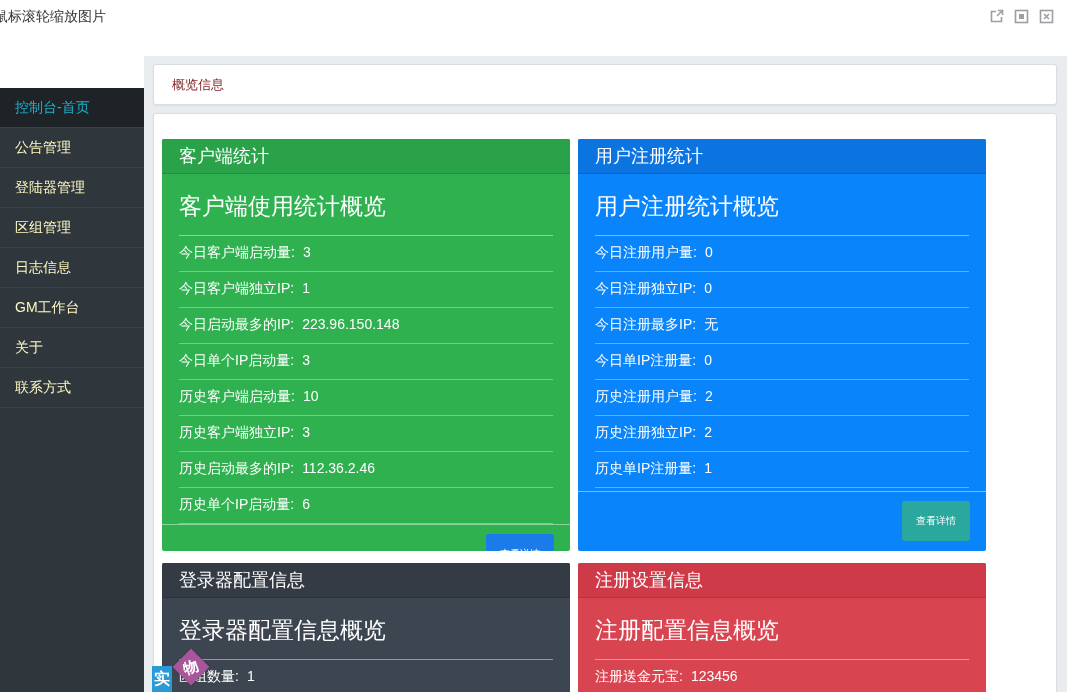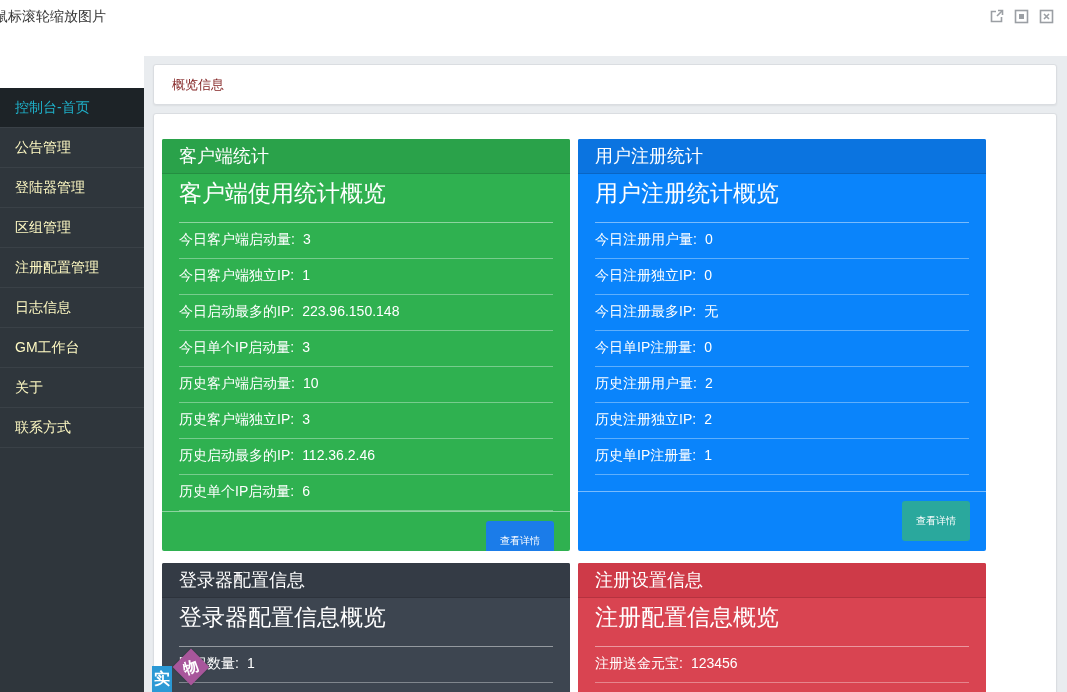--- a/index.html
+++ b/index.html
@@ -26,21 +26,21 @@
     padding:25px 8px 8px 8px; overflow:hidden; }
   .card-grid { display:flex; flex-wrap:wrap; column-gap:8px; row-gap:12px; width:824px; }
 
   .card { width:408px; border-radius:2px; color:#fff; overflow:hidden;
     background:var(--body,#888); }
   .card-row1 { height:412px; display:flex; flex-direction:column; }
   .card-row2 { height:300px; }
   .card-header { height:35px; line-height:34px; padding:0 17px; font-size:18px;
     background:var(--hdr,#777); border-bottom:1px solid rgba(0,0,0,.12); }
   .card-body { padding:0 17px; flex:1; }
-  .card-title { font-size:23px; padding:4px 0 13px 0;
+  .card-title { font-size:23px; padding:17px 0 13px 0;
     border-bottom:1px solid rgba(255,255,255,.45); }
   .stat-row { font-size:14px; padding:8px 0 9px 0;
     border-bottom:1px solid rgba(255,255,255,.35); }
   .stat-label { }
   .stat-value { margin-left:8px; }
   .card-footer { border-top:1px solid rgba(255,255,255,.45); padding:9px 16px 10px;
     text-align:right; }
   .detail-btn { background:var(--btn,#1b7ce9); color:#fff; border:none;
     border-radius:3px; font-size:10px; padding:13px 14px; cursor:pointer;
     font-family:Liberation Serif, serif; }
@@ -83,21 +83,20 @@
     </span>
   </div>
 </div>
 
 <div class="layout">
   <div class="sidebar">
     <div class="side-item active"><span>控制台-首页</span></div>
     <div class="side-item"><span>公告管理</span></div>
     <div class="side-item"><span>登陆器管理</span></div>
     <div class="side-item"><span>区组管理</span></div>
-    <div class="side-item"><span>注册配置管理</span></div>
     <div class="side-item"><span>日志信息</span></div>
     <div class="side-item"><span>GM工作台</span></div>
     <div class="side-item"><span>关于</span></div>
     <div class="side-item"><span>联系方式</span></div>
   </div>
 
   <div class="main">
     <div class="overview-bar">概览信息</div>
 
     <div class="panel">

